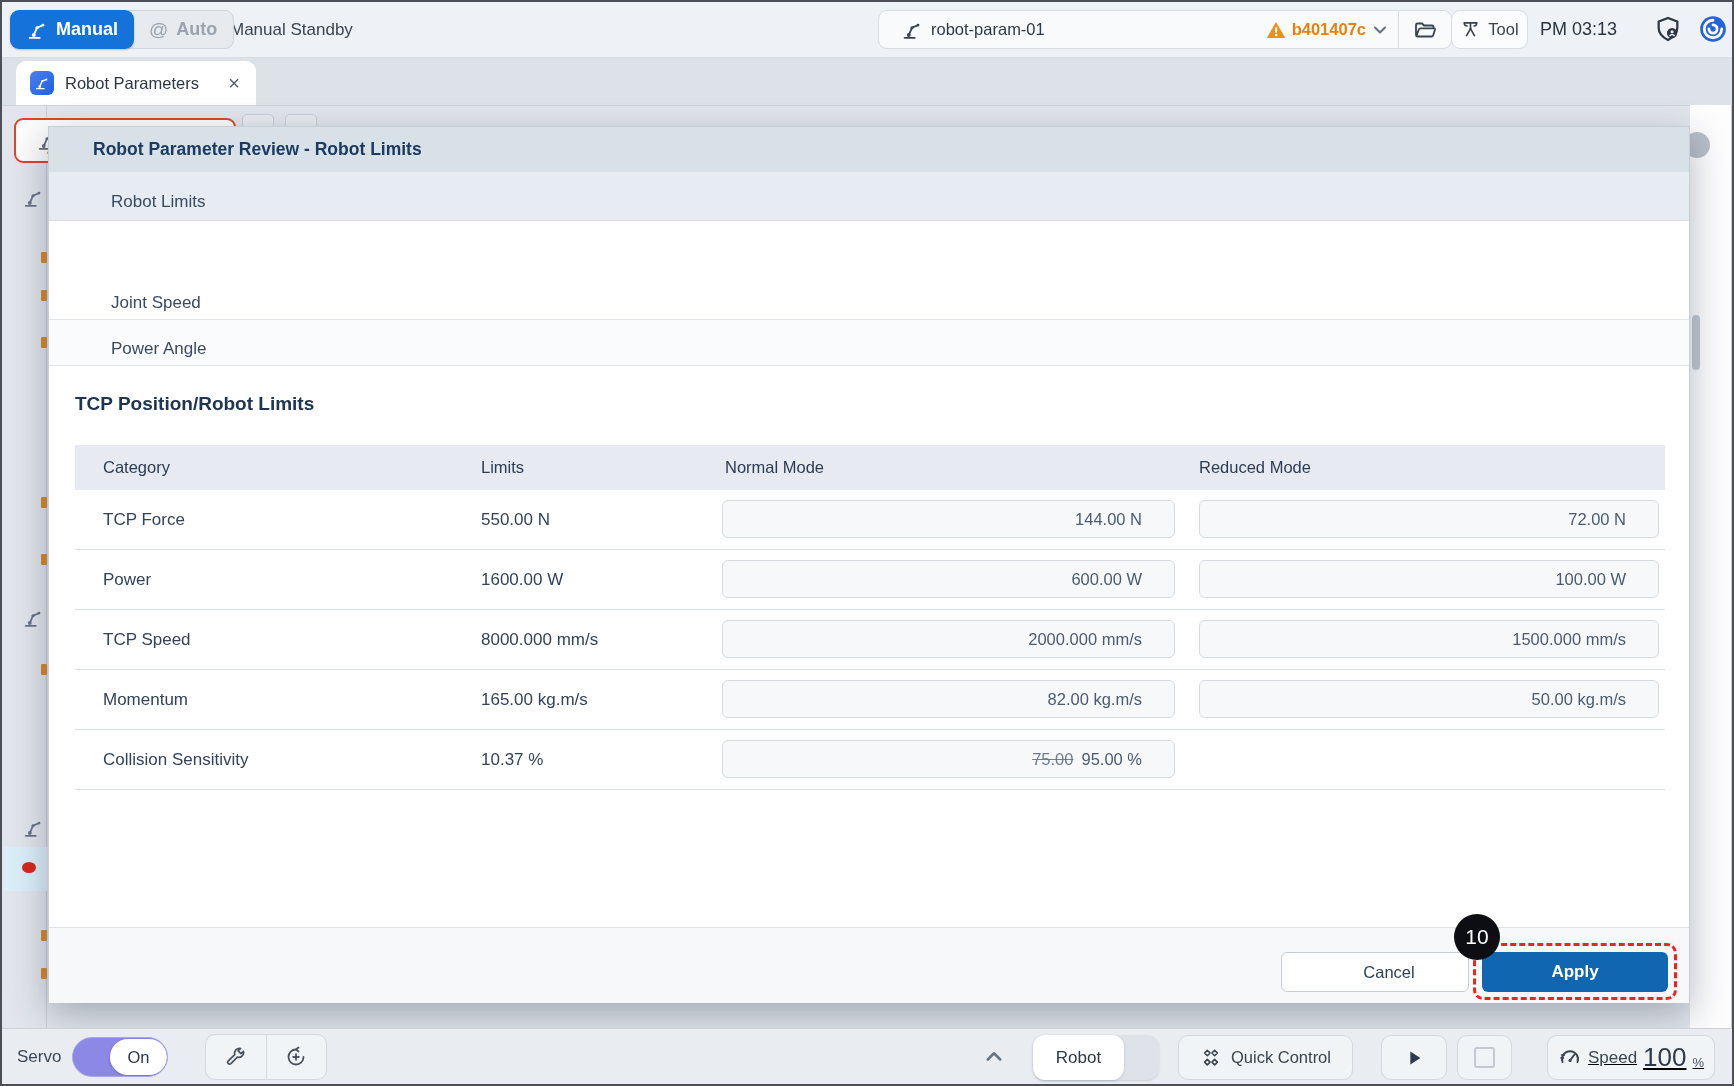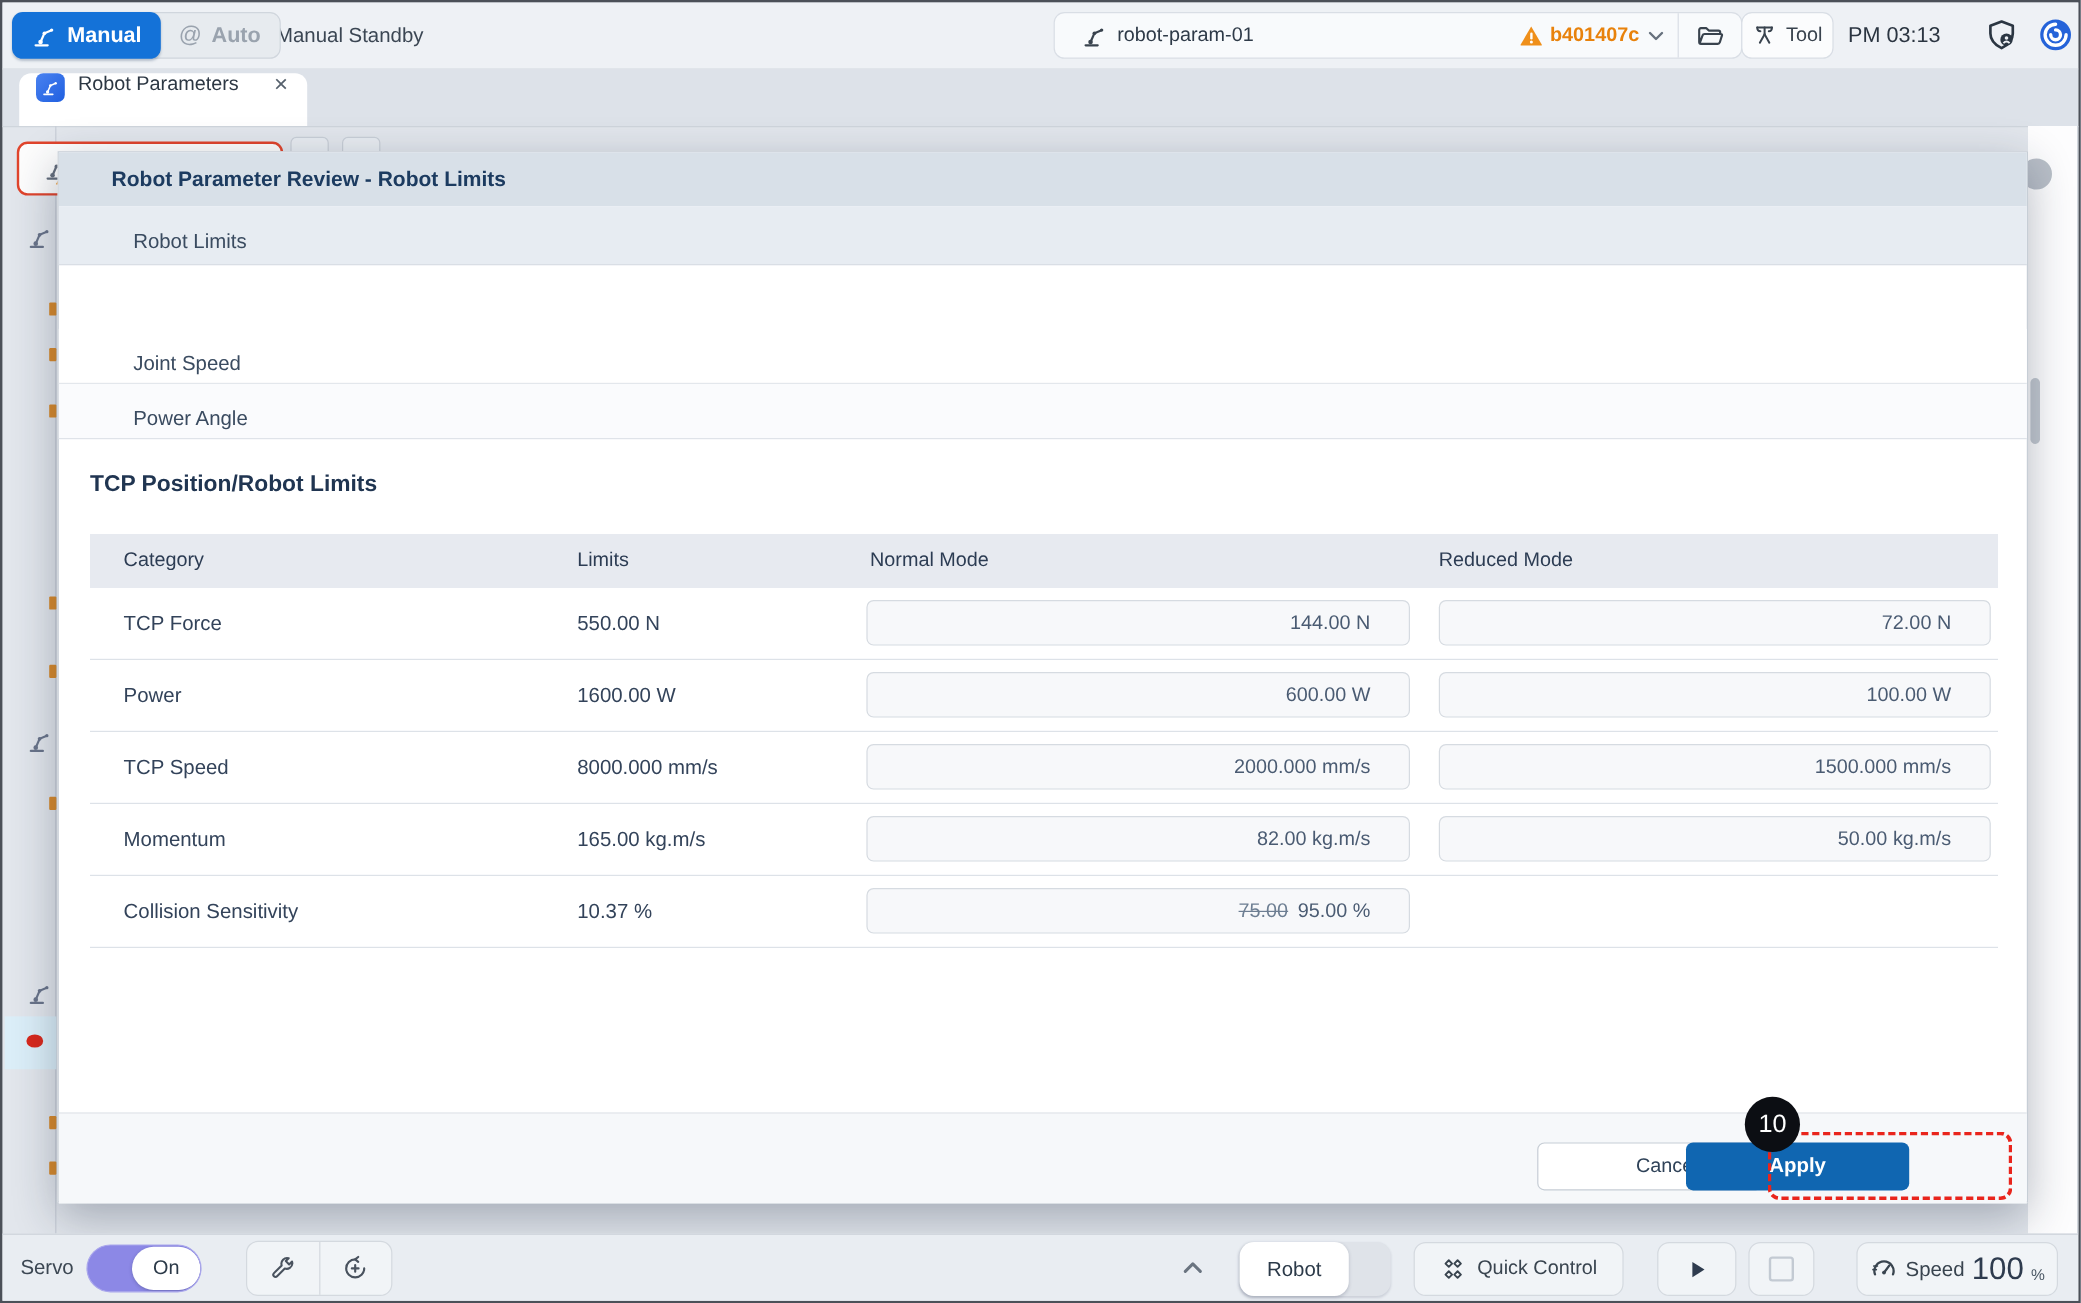--- a/index.html
+++ b/index.html
@@ -28,21 +28,21 @@
   #tool-btn{left:1449px;top:8px;width:77px;height:39px;background:#fbfcfd;border:1px solid #d9dee5;border-radius:9px;
             box-sizing:border-box;display:flex;align-items:center;justify-content:center;gap:7px;
             font-size:16.5px;color:#39434e;cursor:pointer;}
   #clock{left:1538px;top:0;height:55px;line-height:55px;font-size:18px;color:#2b3541;}
   #shield-wrap{left:1652px;top:13px;}
   #swirl-wrap{left:1697px;top:13px;}
 
   
   #tabrow{left:0;top:56px;width:1730px;height:47px;background:#dde2e9;border-bottom:1px solid #cfd5dc;}
   #tab-active{left:14px;top:3px;width:240px;height:44px;background:#ffffff;border-radius:10px 10px 0 0;
-              display:flex;align-items:flex-start;cursor:pointer;}
+              display:flex;align-items:center;cursor:pointer;}
   #tab-appicon{width:24px;height:24px;border-radius:6px;background:linear-gradient(135deg,#4a82f0,#1f5fe0);
                margin-left:14px;display:flex;align-items:center;justify-content:center;}
   #tab-title{margin-left:11px;font-size:16.5px;color:#2c3743;font-weight:500;}
   #tab-close{margin-left:auto;margin-right:16px;font-size:20px;color:#55606c;cursor:pointer;line-height:1;}
 
   
   #bg-left-border{left:44px;top:103px;width:1px;height:923px;background:#c8ced6;}
   #bg-alarm-card{left:12px;top:116px;width:222px;height:45px;background:#fdfdfd;border:2px solid #e0442c;
                  border-radius:9px;box-sizing:border-box;display:flex;align-items:center;}
   .bg-stub{top:112px;width:32px;height:20px;background:#e8ecf1;border:1px solid #c9cfd7;border-radius:5px;box-sizing:border-box;}
@@ -81,21 +81,21 @@
   .f-norm{left:647px;width:453px;}
   .f-red{left:1124px;width:460px;}
   .struck{text-decoration:line-through;color:#6d7e92;margin-right:8px;}
 
   #dlg-footer{left:0;top:800px;width:100%;height:76px;background:#f6f8fa;border-top:1px solid #e1e5ea;box-sizing:border-box;}
   #cancel-btn{position:absolute;left:1232px;top:24px;width:188px;height:40px;background:#fff;border:1px solid #c6cdd5;
               border-radius:6px;box-sizing:border-box;font-size:16.5px;color:#2f4258;display:flex;align-items:center;
               justify-content:center;cursor:pointer;padding-left:28px;}
   #apply-outline{position:absolute;left:1424px;top:15px;width:204px;height:57px;border:3px dashed #e9251c;
                  border-radius:10px;box-sizing:border-box;pointer-events:none;}
-  #apply-btn{position:absolute;left:1356px;top:24px;width:186px;height:40px;background:#1066b1;border-radius:6px;
+  #apply-btn{position:absolute;left:1433px;top:24px;width:186px;height:40px;background:#1066b1;border-radius:6px;
              font-size:17px;font-weight:bold;color:#fff;display:flex;align-items:center;justify-content:center;cursor:pointer;}
   #step-badge{position:absolute;left:1405px;top:-14px;width:46px;height:46px;border-radius:50%;background:#0c0e13;
               color:#fff;font-size:21px;display:flex;align-items:center;justify-content:center;z-index:5;}
 
   
   #bottombar{left:0;top:1026px;width:1730px;height:56px;background:#e9edf2;border-top:1px solid #ccd2d9;}
   #servo-label{left:15px;top:0;height:56px;line-height:56px;font-size:17px;color:#3c4753;}
   #servo-toggle{left:70px;top:8px;width:96px;height:40px;border-radius:20px;background:#8c88e6;border:1px solid #aaa7ec;
                 box-sizing:border-box;cursor:pointer;overflow:hidden;}
   #servo-thumb{position:absolute;left:37px;top:1px;width:57px;height:36px;border-radius:18px;background:#fff;
@@ -110,21 +110,21 @@
               box-shadow:0 1px 2px rgba(40,50,80,.15);cursor:pointer;}
   #robot-pill-active{position:absolute;left:0;top:0;width:91px;height:45px;background:#fff;border-radius:12px;
                      display:flex;align-items:center;justify-content:center;font-size:17px;color:#2c3a49;
                      box-shadow:0 1px 3px rgba(40,50,80,.2);}
   .bar-btn{top:6px;height:45px;background:#f1f4f7;border:1px solid #d4d9df;border-radius:10px;box-sizing:border-box;
            display:flex;align-items:center;justify-content:center;cursor:pointer;}
   #quick-btn{left:1176px;width:175px;gap:9px;font-size:16.5px;color:#39444f;}
   #play-btn{left:1379px;width:66px;}
   #stop-btn{left:1455px;width:55px;}
   #stop-square{width:17px;height:17px;border:2px solid #c3cad3;border-radius:3px;}
-  #speed-btn{left:1545px;width:168px;gap:6px;}
+  #speed-btn{left:1545px;width:168px;gap:6px;text-decoration:underline;}
   #speed-label{font-size:17px;color:#39444f;}
   #speed-value{font-size:26px;color:#2e3b4e;}
   #speed-unit{font-size:13px;color:#4a5764;margin-top:9px;}
 </style>
 </head>
 <body>
 
 <svg width="0" height="0" style="position:absolute">
   <defs>
     <symbol id="sym-robot" viewBox="0 0 24 24">

